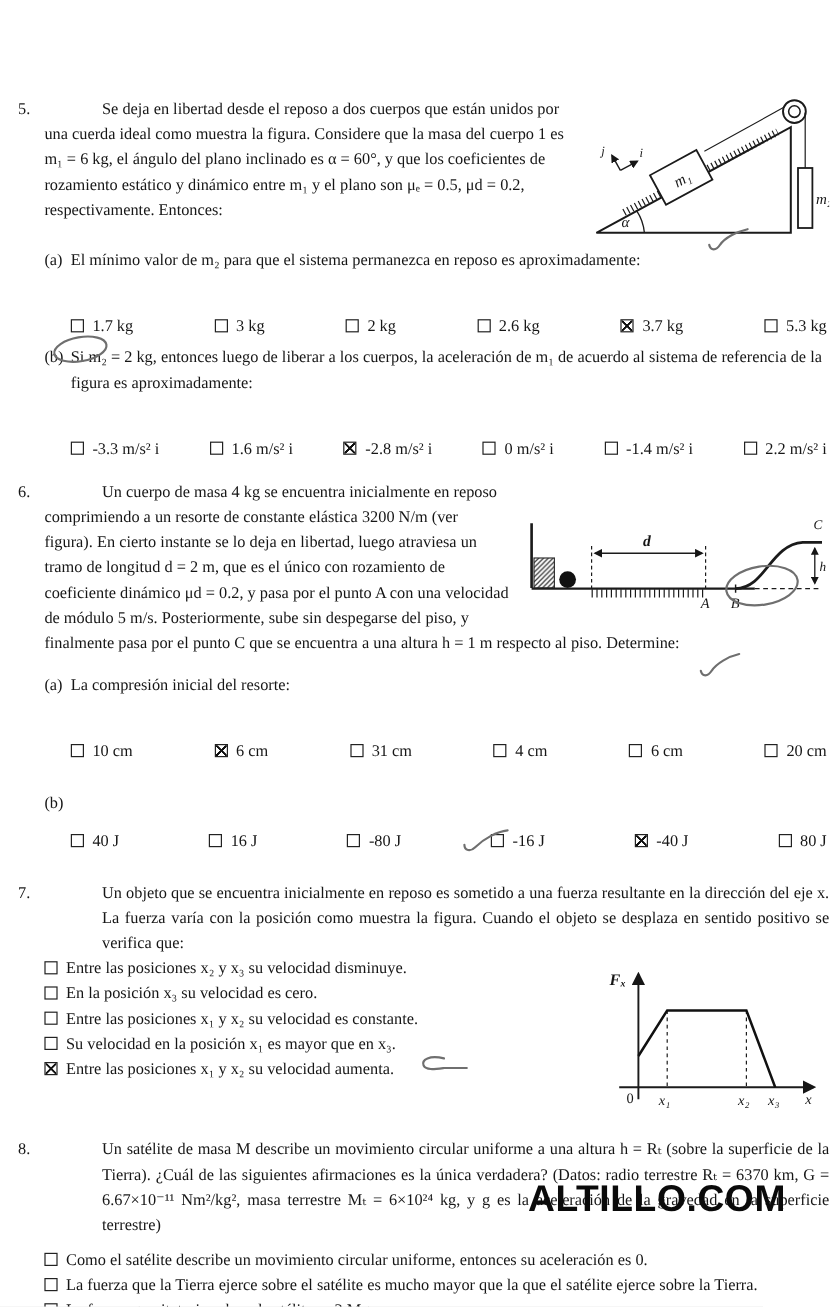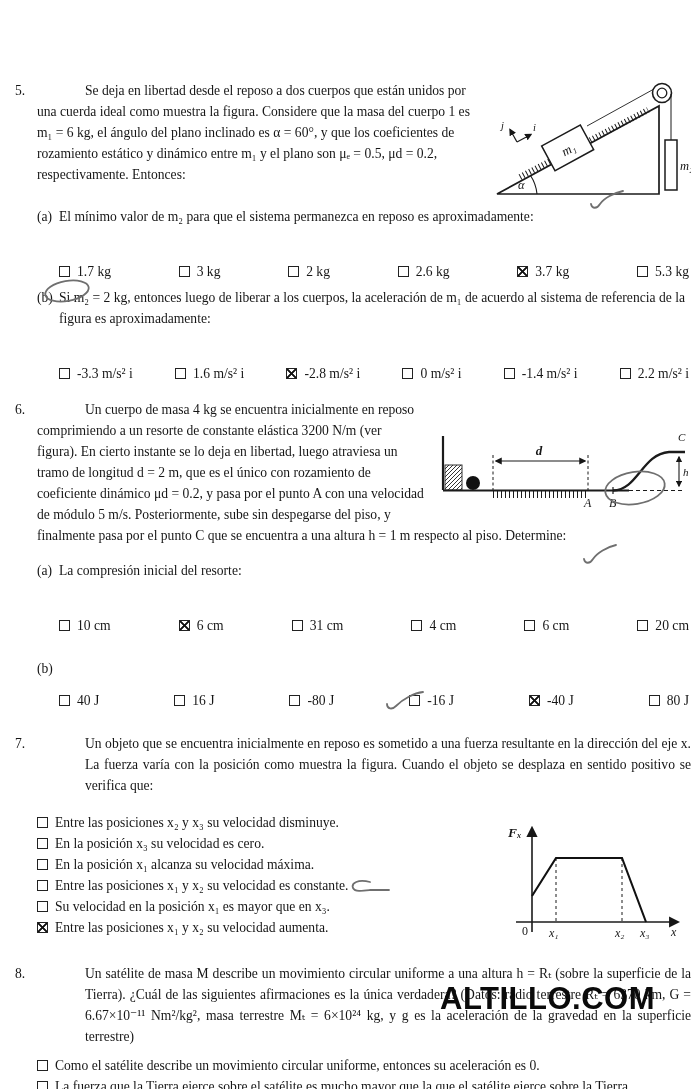--- a/index.html
+++ b/index.html
@@ -21,21 +21,21 @@
   .plabel{position:absolute;left:0;top:0;}
   .opts6{display:flex;justify-content:space-between;margin-top:2px;padding-right:2px;}
   .opt{white-space:nowrap;margin-top:32px;}
   .optv{display:block;white-space:nowrap;}
   .box{display:inline-block;width:9px;height:9px;border:1.2px solid #222;margin-right:7px;position:relative;top:0.5px;background:#fff;}
   .box.checked{
     background-image:
       linear-gradient(45deg,transparent 42%,#111 45%,#111 55%,transparent 58%),
       linear-gradient(135deg,transparent 42%,#111 45%,#111 55%,transparent 58%);
   }
-  .q7cols{display:flex;margin-top:16px;justify-content:center;}
+  .q7cols{display:flex;justify-content:center;}
   .q7opts{flex:1;}
   .fig7{width:195px;margin-top:8px;}
   .q8opts{margin-top:8px;}
   .hand{position:absolute;pointer-events:none;}
   .hand path,.hand ellipse{stroke:#6f6f6f;stroke-width:1.8;fill:none;stroke-linecap:round;}
   .watermark{
     position:absolute;left:440px;top:979px;
     font-family:"Liberation Sans","DejaVu Sans",sans-serif;
     font-weight:bold;font-size:31px;letter-spacing:0.5px;color:#0a0a0a;line-height:40px;
   }
@@ -184,21 +184,20 @@
   </section>
 
   <section class="q" style="margin-top:22px;">
     <span class="qnum">7.</span>
     <div class="qtext">Un objeto que se encuentra inicialmente en reposo es sometido a una fuerza resultante en la dirección del eje x. La fuerza varía con la posición como muestra la figura. Cuando el objeto se desplaza en sentido positivo se verifica que:</div>
 
     <div class="q7cols">
       <div class="q7opts">
         <span class="optv"><span class="box"></span><span>Entre las posiciones x₂ y x₃ su velocidad disminuye.</span></span>
         <span class="optv"><span class="box"></span><span>En la posición x₃ su velocidad es cero.</span></span>
-        <span class="optv"><span class="box"></span><span>En la posición x₁ alcanza su velocidad máxima.</span></span>
         <span class="optv"><span class="box"></span><span>Entre las posiciones x₁ y x₂ su velocidad es constante.</span></span>
         <span class="optv"><span class="box"></span><span>Su velocidad en la posición x₁ es mayor que en x₃.</span></span>
         <span class="optv"><span class="box checked"></span><span>Entre las posiciones x₁ y x₂ su velocidad aumenta.</span></span>
       </div>
 
       <svg class="fig7" width="195" height="125" viewBox="0 0 195 125">
         <defs>
           <marker id="ar7" viewBox="0 0 10 10" refX="8" refY="5" markerWidth="7" markerHeight="7" orient="auto-start-reverse">
             <path d="M0,0 L10,5 L0,10 z" fill="#161616"></path>
           </marker>

